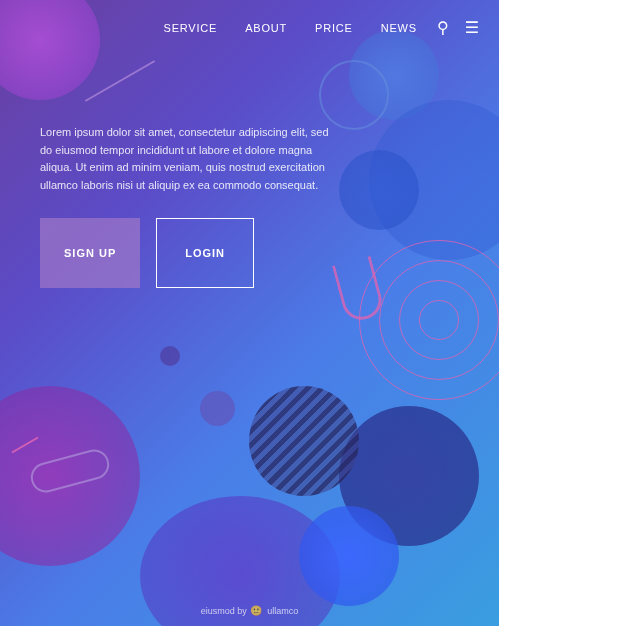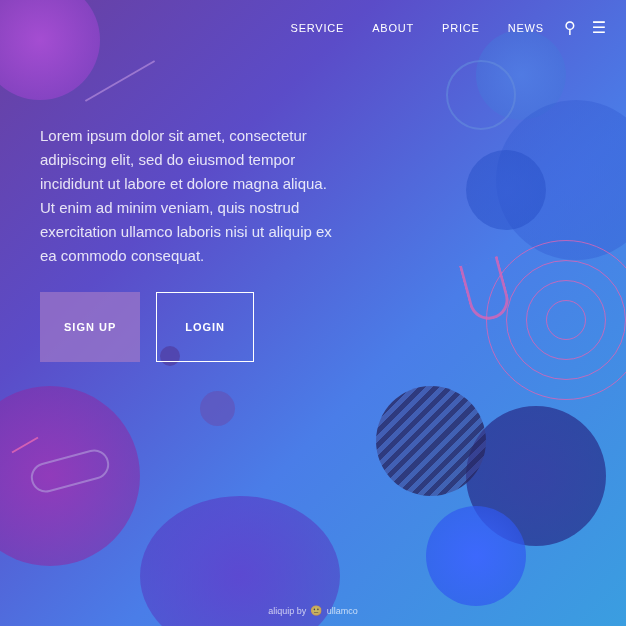--- a/index.html
+++ b/index.html
@@ -5,21 +5,21 @@
     * { margin: 0; padding: 0; box-sizing: border-box; }
 
     body {
       width: 626px;
       height: 626px;
       overflow: hidden;
       font-family: 'Arial', sans-serif;
     }
 
     .page-wrapper {
-      width: 626px;
+      width: 499px;
       height: 626px;
       position: relative;
       background: linear-gradient(135deg, #6a3fa0 0%, #5b4cc8 30%, #4a7de8 60%, #3a9ee0 100%);
       overflow: hidden;
     }
 
     
     .blob {
       position: absolute;
       border-radius: 50%;
@@ -235,21 +235,21 @@
       font-weight: 900;
     }
 
     .hero-title .light-line {
       display: block;
       font-weight: 300;
     }
 
     .hero-description {
       margin-top: 14px;
-      font-size: 15px;
+      font-size: 11px;
       color: rgba(255,255,255,0.85);
       line-height: 1.6;
       max-width: 300px;
     }
 
     .cta-buttons {
       display: flex;
       gap: 16px;
       margin-top: 24px;
     }
@@ -350,19 +350,19 @@
   <div class="main-content">
     <p class="hero-description">Lorem ipsum dolor sit amet, consectetur adipiscing elit, sed do eiusmod tempor incididunt ut labore et dolore magna aliqua. Ut enim ad minim veniam, quis nostrud exercitation ullamco laboris nisi ut aliquip ex ea commodo consequat.</p>
     <div class="cta-buttons">
       <button class="btn-signup">SIGN UP</button>
       <button class="btn-login">LOGIN</button>
     </div>
   </div>
 
   <div class="footer">
     <div class="footer-text">
-      <span>aliquip by</span>
+      <span>eiusmod by</span>
       <span class="freepik-logo">🙂</span>
       <span>ullamco</span>
     </div>
   </div>
 
 </div>
 
 </body></html>

